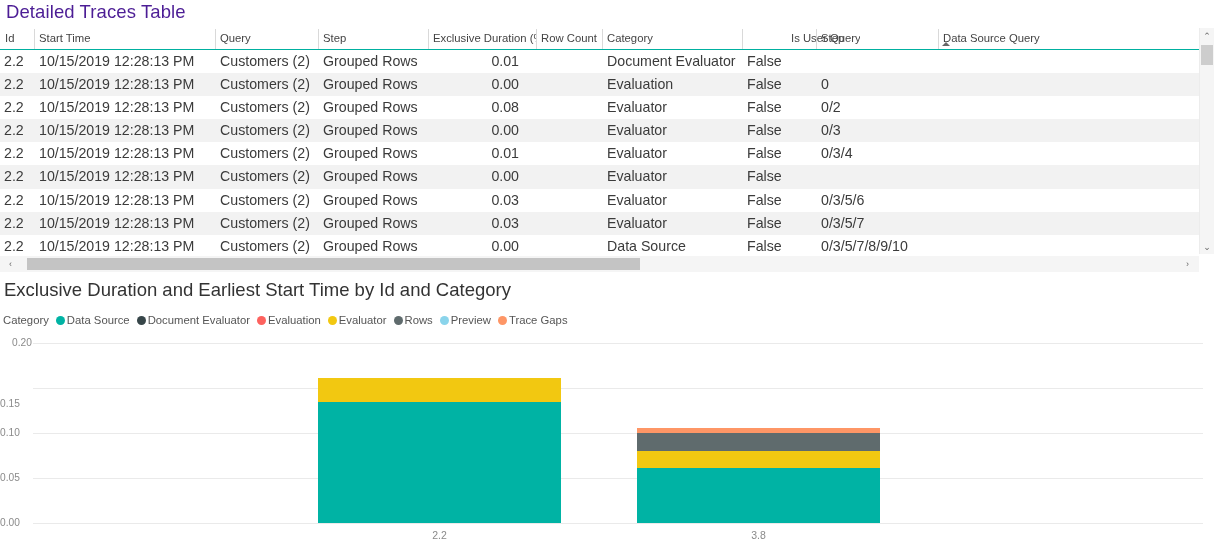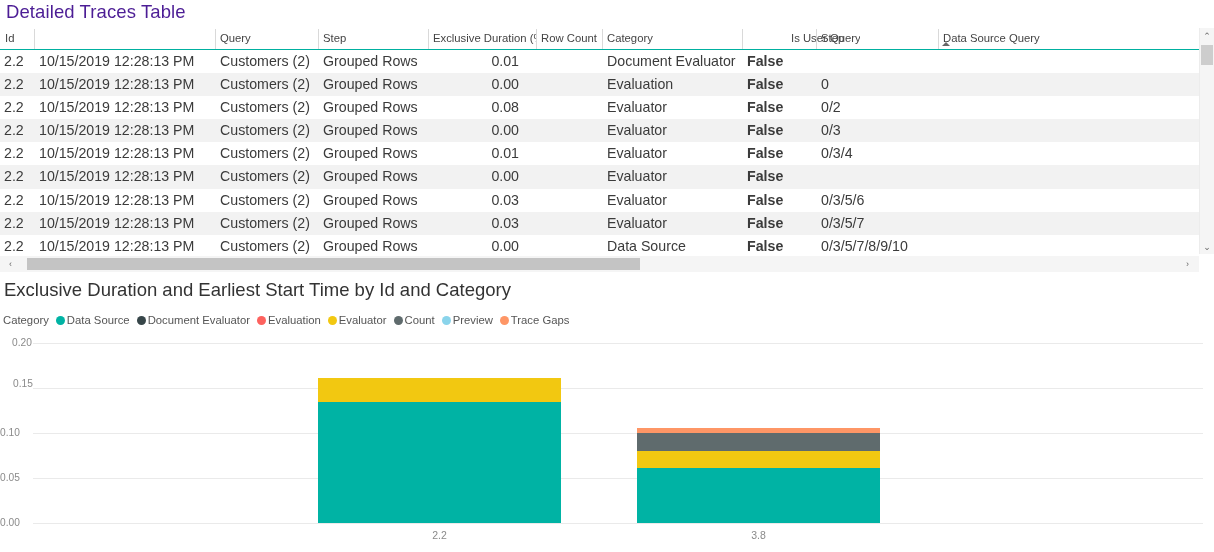--- a/index.html
+++ b/index.html
@@ -104,21 +104,21 @@
   .cell.rt { text-align: right; padding-left: 0; padding-right: 17px; }
 
   
   .c-id    { left: 0px;    width: 34px;  padding-left: 4px; }
   .c-time  { left: 34px;   width: 181px; }
   .c-query { left: 215px;  width: 103px; }
   .c-step  { left: 318px;  width: 110px; }
   .c-dur   { left: 428px;  width: 108px; }
   .c-rc    { left: 536px;  width: 66px;  }
   .c-cat   { left: 602px;  width: 140px; }
-  .c-isq   { left: 742px;  width: 74px; font-weight: bold;  }
+  .c-isq   { left: 742px;  width: 74px;  }
   .c-path  { left: 816px;  width: 122px; }
   .c-dsq   { left: 938px;  width: 261px; }
 
   .h-id    { left: 0px;    width: 34px;  padding-left: 5px;}
   .h-time  { left: 34px;   width: 181px; }
   .h-query { left: 215px;  width: 103px; }
   .h-step  { left: 318px;  width: 110px; }
   .h-dur   { left: 428px;  width: 108px; }
   .h-rc    { left: 536px;  width: 66px;  }
   .h-cat   { left: 602px;  width: 140px; }
@@ -254,20 +254,21 @@
 </head>
 <body>
 
 <div class="table-title">Detailed Traces Table</div>
 
 <div class="table-wrap">
 
   <div class="grid">
     <div class="hdr-row">
       <div class="hdr-cell h-id">Id</div>
+      <div class="hdr-cell h-time">Start Time</div>
       <div class="hdr-cell h-query">Query</div>
       <div class="hdr-cell h-step">Step</div>
       <div class="hdr-cell h-dur">Exclusive Duration (%)</div>
       <div class="hdr-cell h-rc">Row Count</div>
       <div class="hdr-cell h-cat">Category</div>
       <div class="hdr-cell h-isq">Is User Query</div>
       <div class="hdr-cell h-path">Step</div>
       <div class="hdr-cell h-dsq">Data Source Query</div>
 
       <div class="vline" style="left:34px"></div>
@@ -422,42 +423,42 @@
       <span class="legend-item">
         <span class="legend-dot" style="background: rgb(253, 98, 94);"></span>
         <span class="legend-label">Evaluation</span>
       </span>
       <span class="legend-item">
         <span class="legend-dot" style="background: rgb(242, 200, 17);"></span>
         <span class="legend-label">Evaluator</span>
       </span>
       <span class="legend-item">
         <span class="legend-dot" style="background: rgb(95, 107, 109);"></span>
-        <span class="legend-label">Count</span>
+        <span class="legend-label">Rows</span>
       </span>
       <span class="legend-item">
         <span class="legend-dot" style="background: rgb(138, 212, 235);"></span>
         <span class="legend-label">Preview</span>
       </span>
       <span class="legend-item">
         <span class="legend-dot" style="background: rgb(254, 150, 102);"></span>
         <span class="legend-label">Trace Gaps</span>
       </span>
     </span>
 </div>
 
 <div class="plot" id="plot-host">
     <div class="gridline" style="top: 193px;"></div>
     <div class="ytick" style="top: 187px;">0.00</div>
     <div class="gridline" style="top: 148px;"></div>
     <div class="ytick" style="top: 142px;">0.05</div>
     <div class="gridline" style="top: 103px;"></div>
     <div class="ytick" style="top: 97px;">0.10</div>
     <div class="gridline" style="top: 58px;"></div>
-    <div class="ytick" style="top: 48px; margin-left: 13px;">0.15</div>
+    <div class="ytick" style="top: 68px;">0.15</div>
     <div class="gridline" style="top: 13px;"></div>
     <div class="ytick" style="top: 7px; margin-left: 12px;">0.20</div>
     <div class="bar" style="left: 318px; width: 243px; height: 144.9px;">
       <div class="seg" style="background: rgb(0, 179, 164); height: 120.6px; bottom: 0px;"></div>
       <div class="seg" style="background: rgb(242, 200, 17); height: 24.3px; bottom: 120.6px;"></div>
     </div>
     <div class="xtick" style="left: 318px; width: 243px;">2.2</div>
     <div class="bar" style="left: 637px; width: 243px; height: 95.4px;">
       <div class="seg" style="background: rgb(0, 179, 164); height: 54.9px; bottom: 0px;"></div>
       <div class="seg" style="background: rgb(242, 200, 17); height: 17.1px; bottom: 54.9px;"></div>

